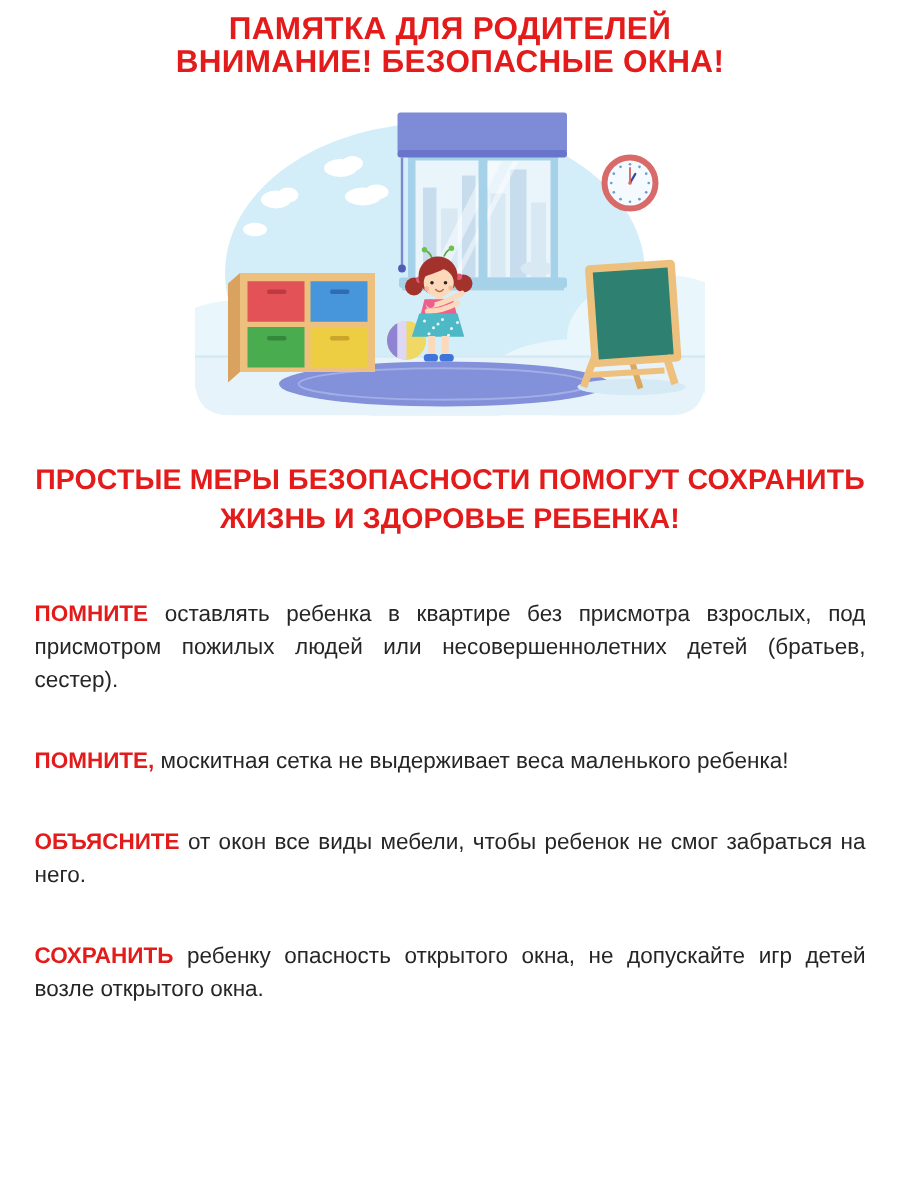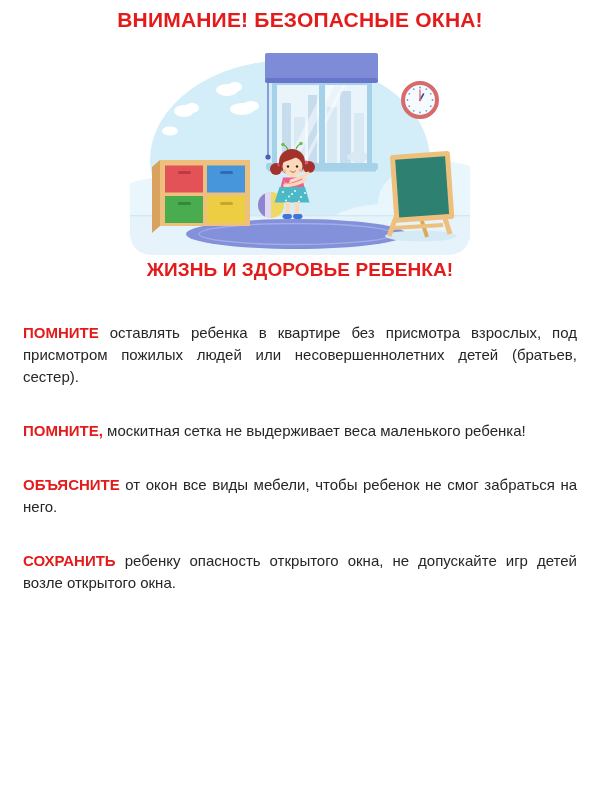--- a/index.html
+++ b/index.html
@@ -4,41 +4,42 @@
 <style>
   html,body{margin:0;padding:0;background:#fff;}
   .page{
     width:600px;height:788px;position:relative;overflow:hidden;background:#fff;
     font-family:"Liberation Sans",sans-serif;
   }
   .header{padding-top:9px;text-align:center;}
   .title-line{
     font-size:21px;font-weight:700;line-height:22px;color:#e31b1b;letter-spacing:.2px;
   }
-  .title-line + .title-line{margin-top:18px;}
+  .title-line + .title-line{}
   .illustration{width:340px;height:210px;margin:14px auto 0;}
   .subtitle-line{
     font-size:19px;font-weight:700;line-height:22px;color:#e31b1b;text-align:center;letter-spacing:.1px;
   }
   .subtitle-line.first{margin-top:33px;}
   .subtitle-line.second{margin-top:4px;}
   .content{margin:41px 23px 0;}
   .content p{
     font-size:15px;line-height:22px;margin:0 0 32px;color:#262626;
     text-align:justify;
   }
   .content p:last-child{margin-bottom:0;}
   .lead{color:#e31b1b;font-weight:700;}
 </style>
 </head>
 <body>
 
 <div class="page">
 
   <div class="header">
+    <div class="title-line">ПАМЯТКА ДЛЯ РОДИТЕЛЕЙ</div>
     <div class="title-line">ВНИМАНИЕ! БЕЗОПАСНЫЕ ОКНА!</div>
   </div>
 
   <div class="illustration">
     <svg viewBox="0 0 340 210" width="340" height="210">
       <defs>
         <clipPath id="panesClip">
           <rect x="147" y="40" width="42" height="78"></rect>
           <rect x="195" y="40" width="42" height="78"></rect>
         </clipPath>
@@ -184,20 +185,21 @@
             <circle cx="175" cy="148" r="1"></circle>
         </g>
         <rect x="155.5" y="157" width="4.6" height="13" fill="#fcd9ba"></rect>
         <rect x="164.5" y="157" width="4.6" height="13" fill="#fcd9ba"></rect>
         <rect x="152.5" y="169" width="9.5" height="5" rx="2.4" fill="#3f74d9"></rect>
         <rect x="163" y="169" width="9.5" height="5" rx="2.4" fill="#3f74d9"></rect>
       </g>
     </svg>
   </div>
 
+  <div class="subtitle-line first">ПРОСТЫЕ МЕРЫ БЕЗОПАСНОСТИ ПОМОГУТ СОХРАНИТЬ</div>
   <div class="subtitle-line second">ЖИЗНЬ И ЗДОРОВЬЕ РЕБЕНКА!</div>
 
   <div class="content">
     <p>
       <span class="lead">ПОМНИТЕ</span>
       <span>оставлять ребенка в квартире без присмотра взрослых, под присмотром пожилых людей или несовершеннолетних детей (братьев, сестер).</span>
     </p>
     <p>
       <span class="lead">ПОМНИТЕ,</span>
       <span>москитная сетка не выдерживает веса маленького ребенка!</span>

